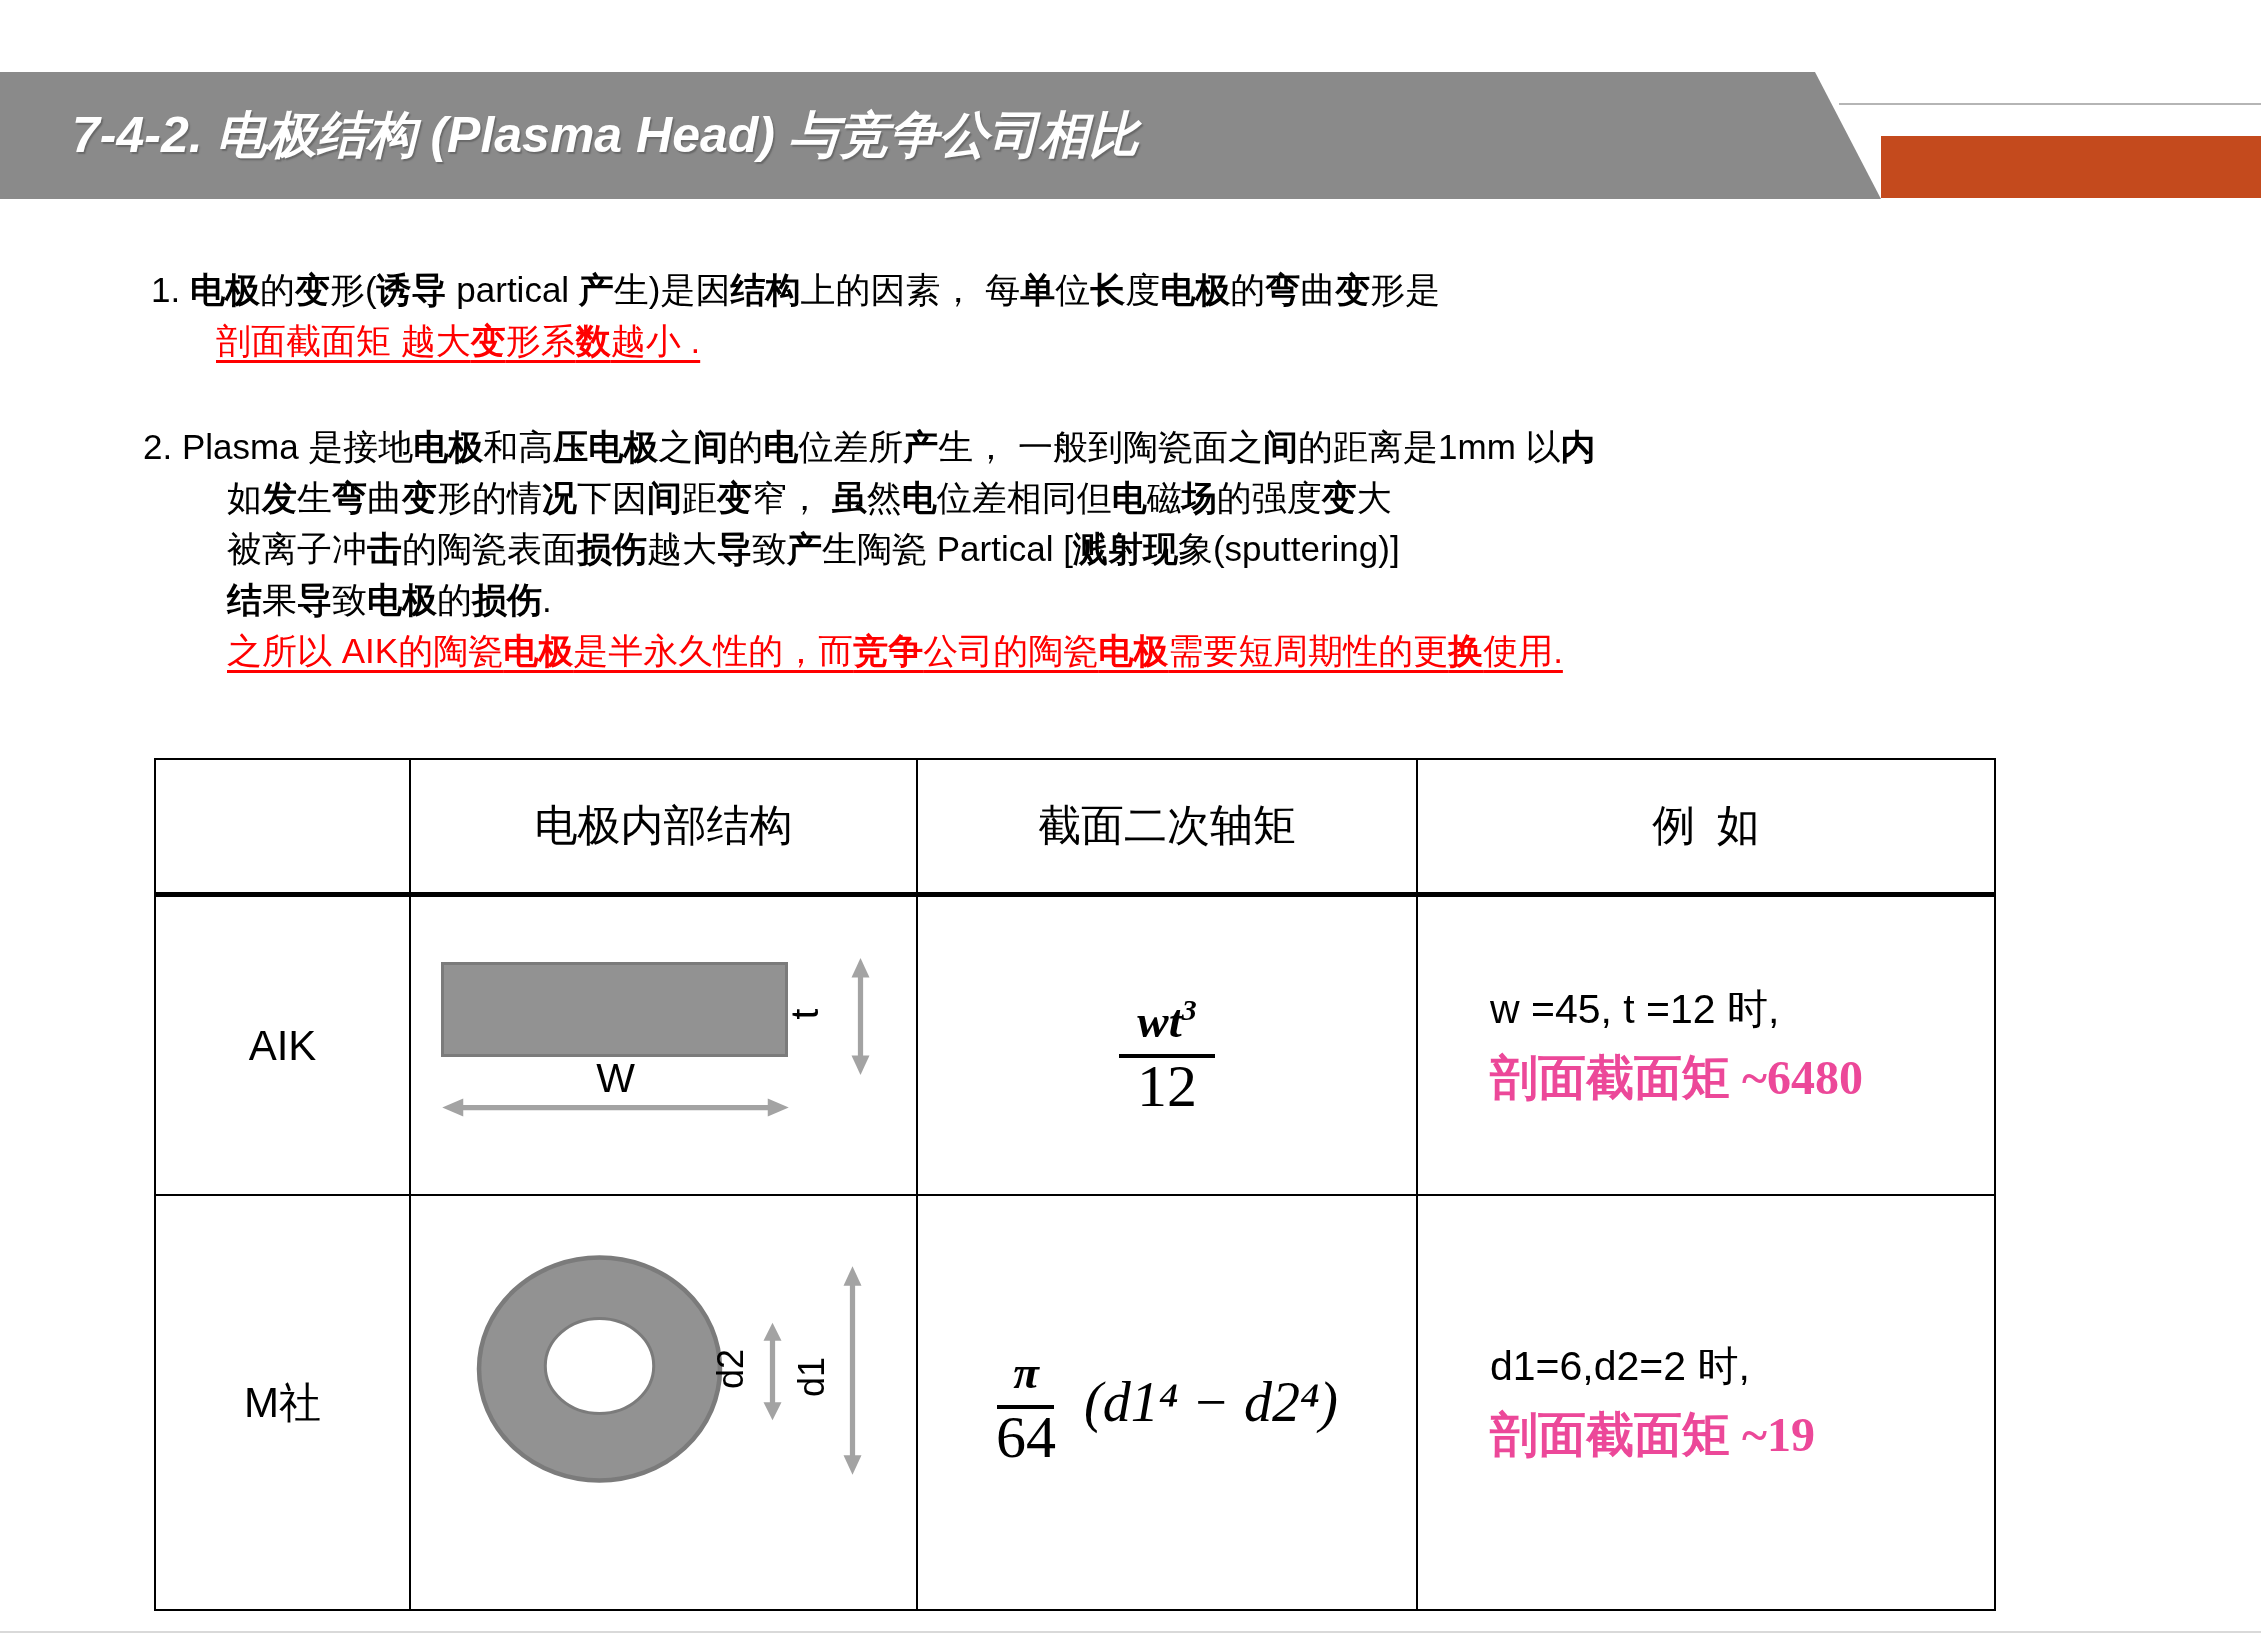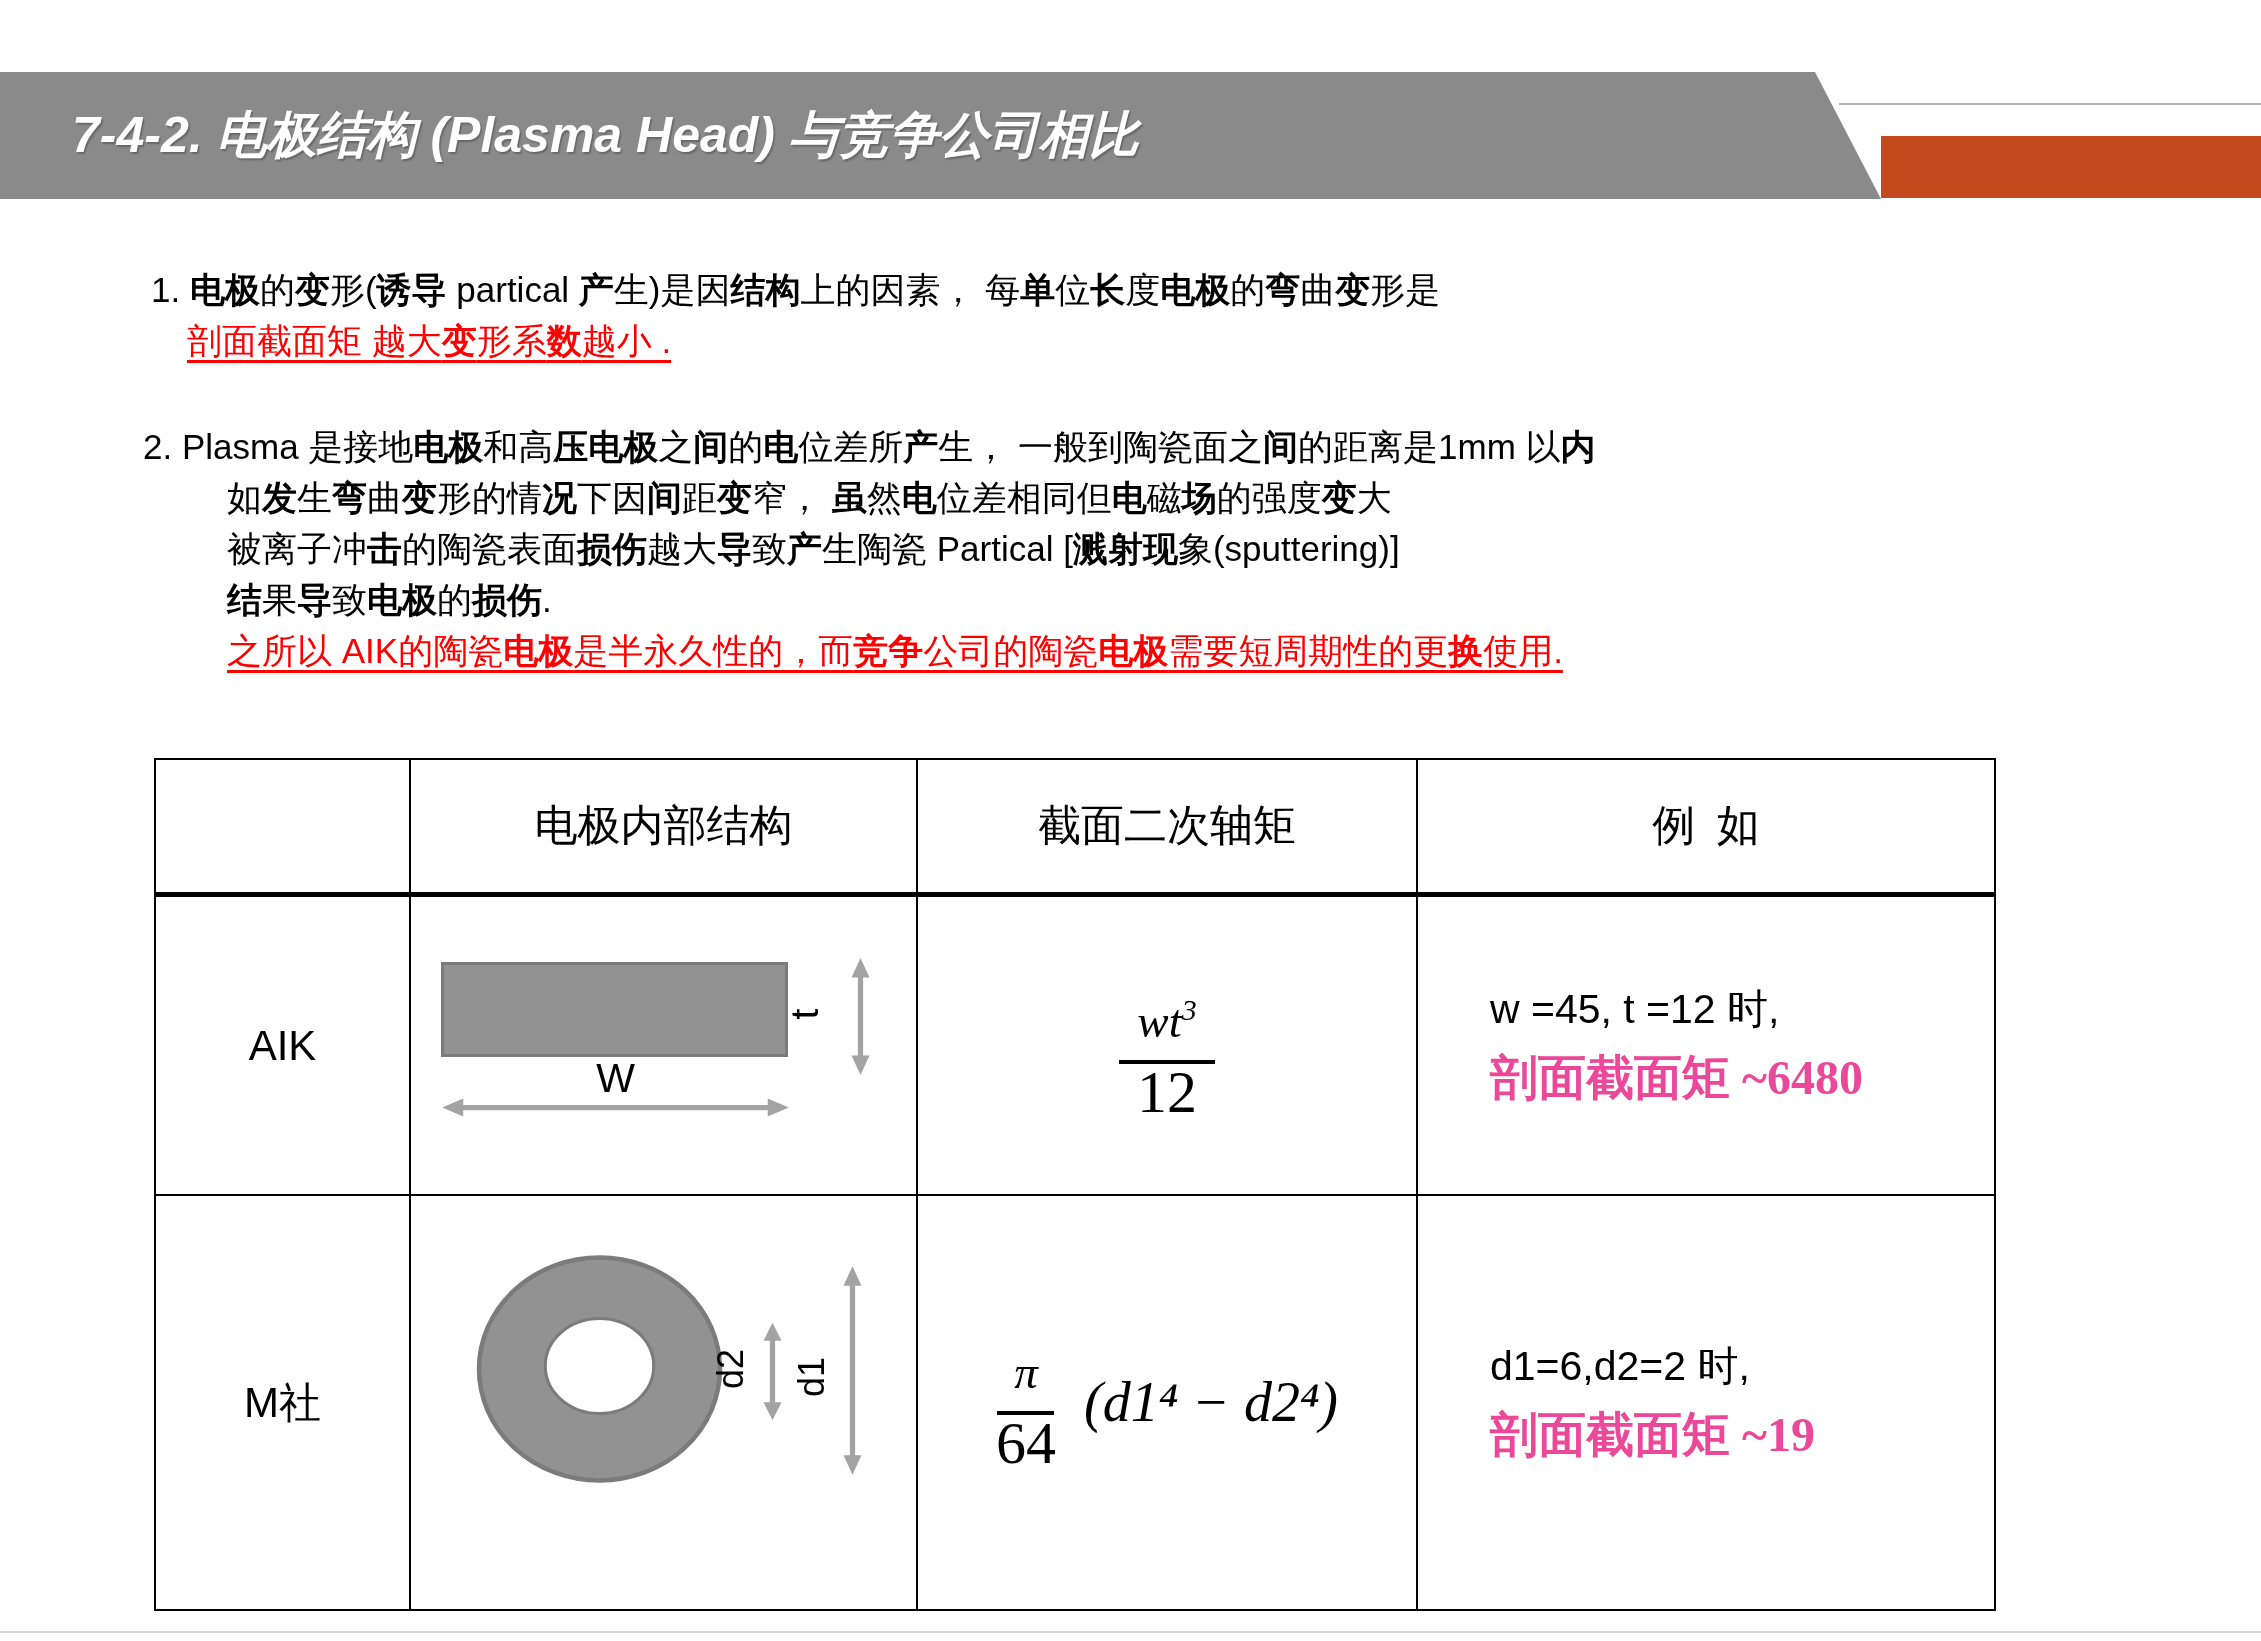--- a/index.html
+++ b/index.html
@@ -20,21 +20,21 @@
   }
   .top-thin-line{position:absolute;left:1839px;top:103px;width:422px;height:2.3px;background:#B5B5B5;}
   .accent-block{position:absolute;left:1881px;top:136px;width:380px;height:62px;background:#C44A1D;}
   .bottom-line{position:absolute;left:0;top:1631px;width:2261px;height:2.3px;background:#D9D9D9;}
 
   
   .para{position:absolute;font-size:35px;line-height:51px;}
   #para1{left:151px;top:264px;}
   #para2{left:143px;top:421px;}
   .line{white-space:nowrap;}
-  .indent1{margin-left:36px;}
+  .indent1{margin-left:65px;}
   .indent2{margin-left:84px;}
   .red-u{
     color:#FF0000;
     text-decoration:underline;text-decoration-color:#FF0000;
     text-decoration-thickness:3px;text-underline-offset:6.8px;
   }
   .para b{font-weight:bold;}
 
   
   #comp-table{
@@ -48,21 +48,21 @@
   .cell.head{border-bottom:5.3px solid #000;display:flex;align-items:center;justify-content:center;
     font-family:Liberation Serif, serif;font-size:43px;white-space:pre;}
   .cell.rowlabel{display:flex;align-items:center;justify-content:center;font-size:42px;}
   .cell.formula{display:flex;align-items:center;justify-content:center;font-family:"Liberation Serif",serif;}
   .cell.example{display:flex;flex-direction:column;justify-content:center;padding-left:72px;row-gap:9px;}
   .ex-black{font-size:41px;color:#000;white-space:nowrap;}
   .ex-red{font-size:48px;color:#ec4899;font-weight:bold;font-family:"Liberation Serif",serif;white-space:nowrap;}
 
   
   .frac{text-align:center;}
-  .frac .num{font-size:47px;font-style:italic;line-height:65px;}
+  .frac .num{font-size:47px;font-style:italic;line-height:53px;font-weight:bold;}
   .frac .num .sup{font-size:30px;vertical-align:super;font-style:italic;}
   .frac .bar{height:3.8px;background:#000;margin:6px auto;}
   .frac .den{font-size:60px;line-height:44px;font-style:normal;}
   .formula-row{display:flex;align-items:center;}
   .formula-tail{font-size:56px;font-style:italic;margin-left:28px;white-space:nowrap;}
 
   
   .rect-shape{position:absolute;left:30px;top:65px;width:341px;height:89px;background:#929292;border:3.8px solid #7B7B7B;}
   .abs{position:absolute;}
   .dim-label{font-size:39px;color:#000;}

